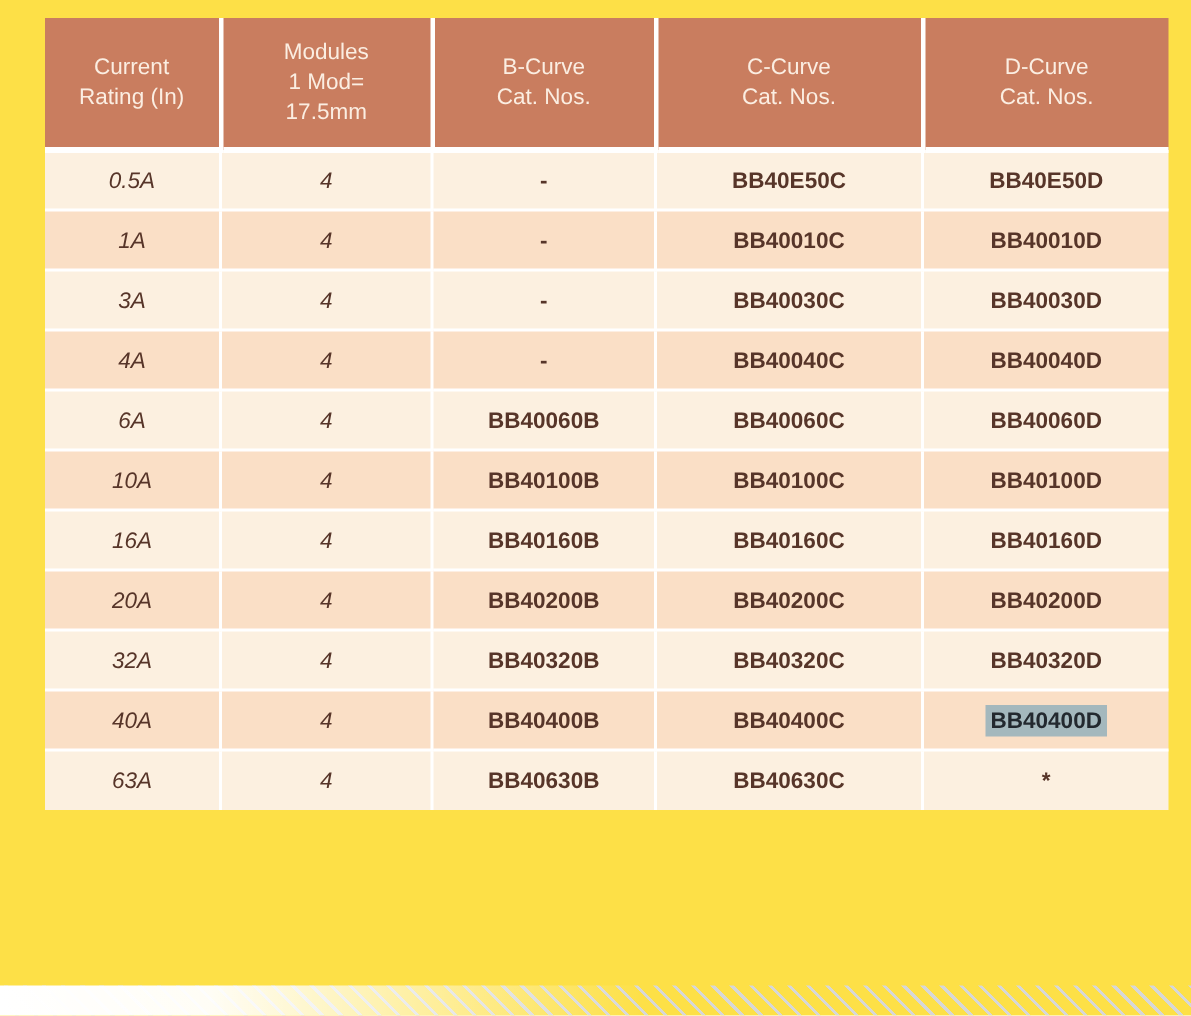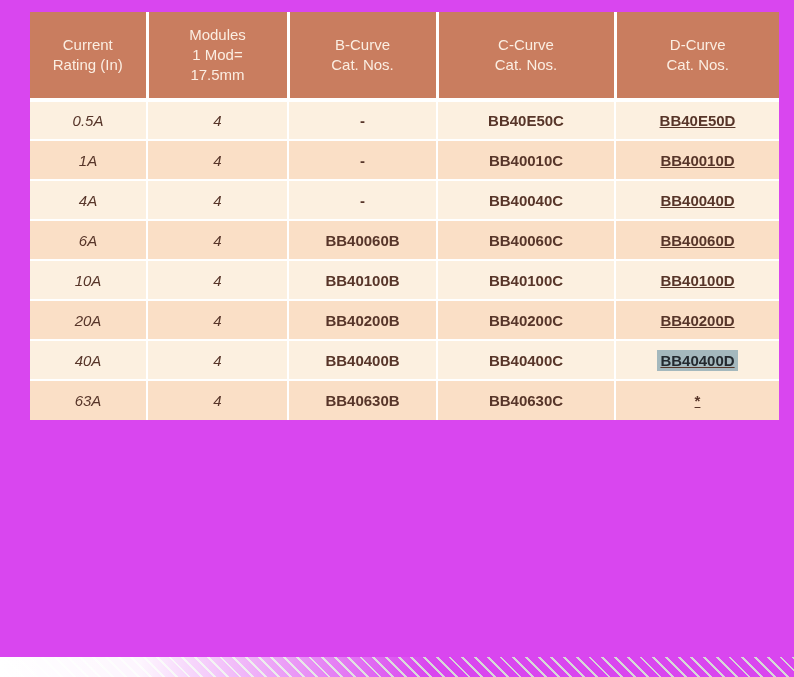--- a/index.html
+++ b/index.html
@@ -7,21 +7,21 @@
     margin: 0; padding: 0;
     width: 794px; height: 677px;
     background: #ffffff;
     font-family: "Liberation Sans", sans-serif;
     overflow: hidden;
     position: relative;
   }
   .page {
     position: relative;
     width: 794px; height: 677px;
-    background: #d946ef;
+    background: #fde047;
   }
   .table-wrap {
     position: absolute;
     left: 30px; top: 12px;
   }
   table.catalog {
     border-collapse: collapse;
     table-layout: fixed;
     width: 749px;
   }
@@ -49,21 +49,21 @@
   tbody td {
     height: 40px;
     text-align: center;
     vertical-align: middle;
     font-size: 15px;
     color: var(--cell-text, #573529);
     border-right: 2px solid #ffffff;
     border-bottom: 2px solid #ffffff;
     padding: 0;
   }
-  tbody td:last-child { border-right: none; text-decoration: underline; }
+  tbody td:last-child { border-right: none; }
   tbody tr:last-child td { border-bottom: none; }
 
   tbody tr:nth-child(odd) td  { background: var(--row-light, #FCF0E0); }
   tbody tr:nth-child(even) td { background: var(--row-dark,  #FADFC6); }
 
   tbody td:nth-child(1), tbody td:nth-child(2) { font-weight: 400; font-style: italic; }
   tbody td:nth-child(3), tbody td:nth-child(4), tbody td:nth-child(5) { font-weight: 700; }
 
   .selected {
     background: var(--selection-bg, #A4B8BD);
@@ -127,20 +127,27 @@
             <td>BB40E50D</td>
           </tr>
           <tr>
             <td>1A</td>
             <td>4</td>
             <td>-</td>
             <td>BB40010C</td>
             <td>BB40010D</td>
           </tr>
           <tr>
+            <td>3A</td>
+            <td>4</td>
+            <td>-</td>
+            <td>BB40030C</td>
+            <td>BB40030D</td>
+          </tr>
+          <tr>
             <td>4A</td>
             <td>4</td>
             <td>-</td>
             <td>BB40040C</td>
             <td>BB40040D</td>
           </tr>
           <tr>
             <td>6A</td>
             <td>4</td>
             <td>BB40060B</td>
@@ -148,25 +155,39 @@
             <td>BB40060D</td>
           </tr>
           <tr>
             <td>10A</td>
             <td>4</td>
             <td>BB40100B</td>
             <td>BB40100C</td>
             <td>BB40100D</td>
           </tr>
           <tr>
+            <td>16A</td>
+            <td>4</td>
+            <td>BB40160B</td>
+            <td>BB40160C</td>
+            <td>BB40160D</td>
+          </tr>
+          <tr>
             <td>20A</td>
             <td>4</td>
             <td>BB40200B</td>
             <td>BB40200C</td>
             <td>BB40200D</td>
+          </tr>
+          <tr>
+            <td>32A</td>
+            <td>4</td>
+            <td>BB40320B</td>
+            <td>BB40320C</td>
+            <td>BB40320D</td>
           </tr>
           <tr>
             <td>40A</td>
             <td>4</td>
             <td>BB40400B</td>
             <td>BB40400C</td>
             <td><span class="selected">BB40400D</span></td>
           </tr>
           <tr>
             <td>63A</td>

